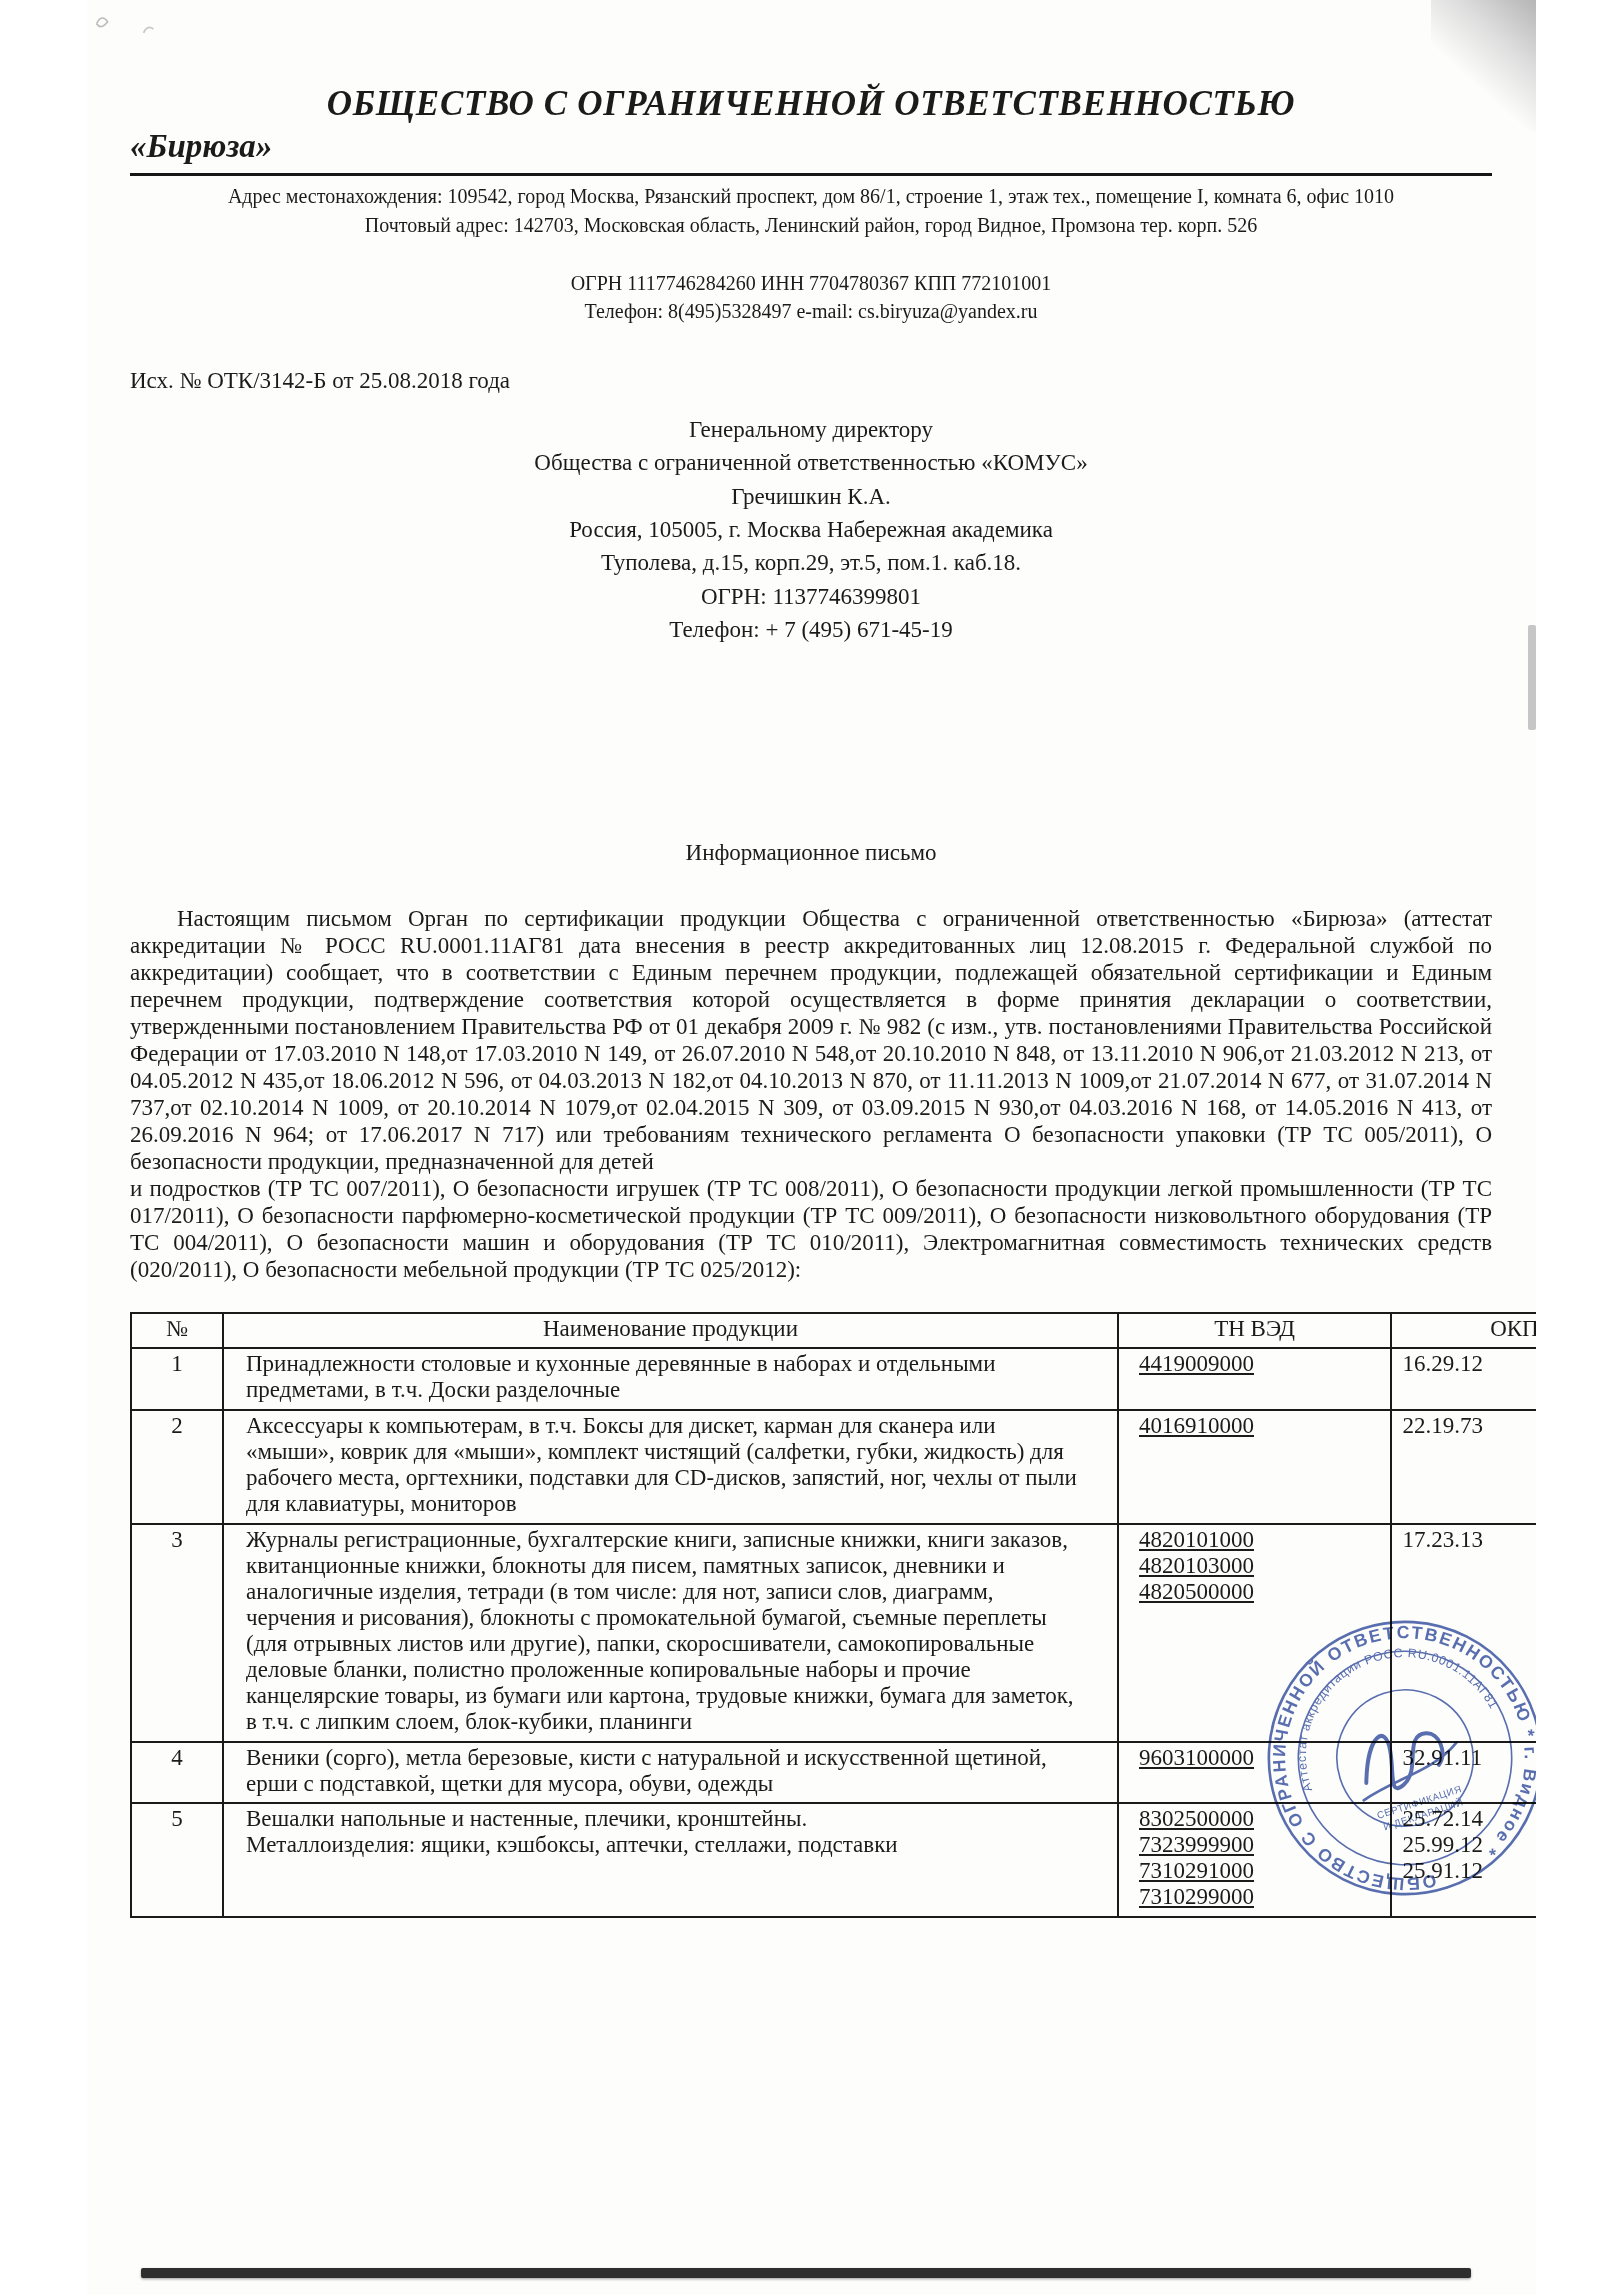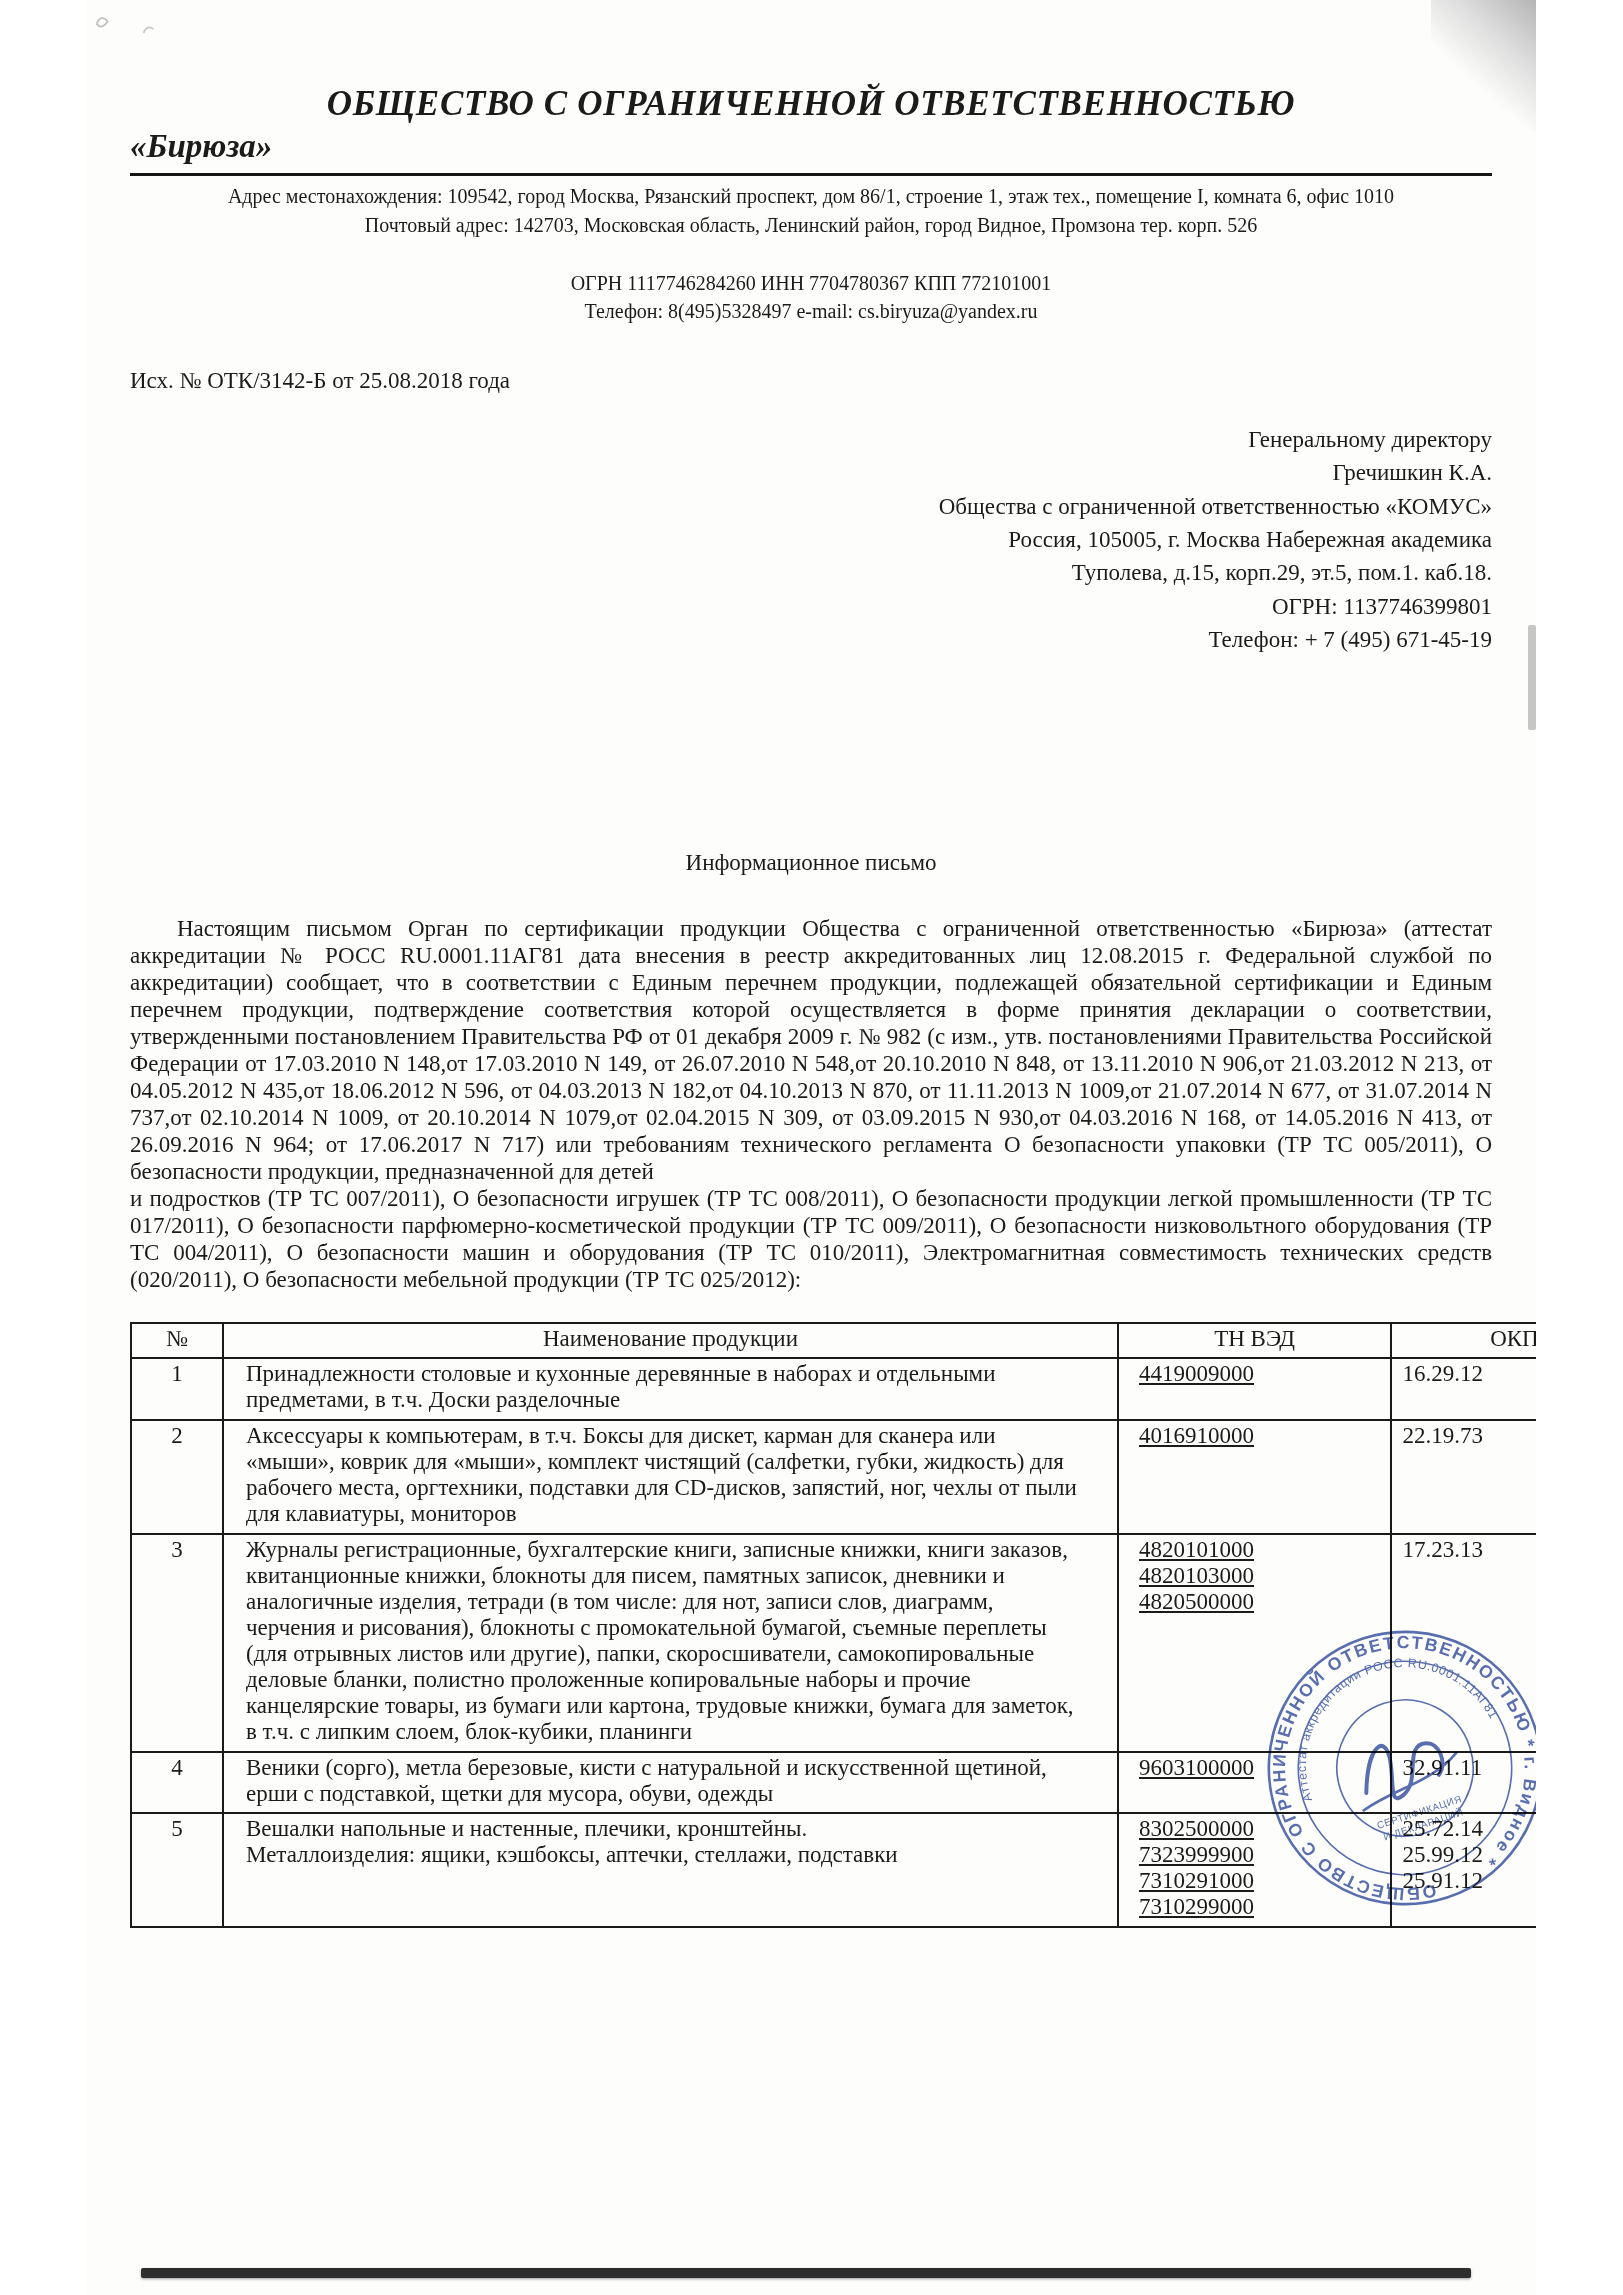--- a/index.html
+++ b/index.html
@@ -39,21 +39,21 @@
     text-align:left; font-weight:bold; font-style:italic;
     font-size:33px; margin-top:3.9px;
   }
   .head-rule { border:none; border-top:3.3px solid #161616; margin-top:7.9px; }
   .addr { text-align:center; font-size:20px; line-height:1.42; }
   .addr-first { margin-top:6.5px; }
   .reg-line { margin-top:30px; }
 
   .ref-line { font-size:23px; margin-top:42px; }
 
-  .recipient { margin-top:29px; text-align:right; font-size:23px; line-height:1.45; }
+  .recipient { margin-top:19px; text-align:center; font-size:23px; line-height:1.45; }
 
   .letter-title { margin-top:194px; text-align:center; font-size:23px; font-weight:normal; }
 
   .body-text {
     margin-top:39px;
     font-size:23px; line-height:27px;
     text-align:justify; text-indent:47px;
     white-space:pre-line;
   }
 
@@ -102,22 +102,22 @@
     <div class="addr addr-first">Адрес местонахождения: 109542, город Москва, Рязанский проспект, дом 86/1, строение 1, этаж тех., помещение I, комната 6, офис 1010</div>
     <div class="addr">Почтовый адрес: 142703, Московская область, Ленинский район, город Видное, Промзона тер. корп. 526</div>
     <div class="addr reg-line">ОГРН 1117746284260 ИНН 7704780367 КПП 772101001</div>
     <div class="addr">Телефон: 8(495)5328497 e-mail: cs.biryuza@yandex.ru</div>
   </header>
 
   <div class="ref-line">Исх. № ОТК/3142-Б от 25.08.2018 года</div>
 
   <div class="recipient">
     <div>Генеральному директору</div>
+    <div>Общества с ограниченной ответственностью «КОМУС»</div>
     <div>Гречишкин К.А.</div>
-    <div>Общества с ограниченной ответственностью «КОМУС»</div>
     <div>Россия, 105005, г. Москва Набережная академика</div>
     <div>Туполева, д.15, корп.29, эт.5, пом.1. каб.18.</div>
     <div>ОГРН: 1137746399801</div>
     <div>Телефон: + 7 (495) 671-45-19</div>
   </div>
 
   <div class="letter-title">Информационное письмо</div>
 
   <div class="body-text">Настоящим письмом Орган по сертификации продукции Общества с ограниченной ответственностью «Бирюза» (аттестат аккредитации № РОСС RU.0001.11АГ81 дата внесения в реестр аккредитованных лиц  12.08.2015 г. Федеральной службой по аккредитации) сообщает, что в соответствии с Единым перечнем продукции, подлежащей обязательной сертификации и Единым перечнем продукции, подтверждение соответствия которой осуществляется в форме принятия декларации о соответствии, утвержденными постановлением Правительства РФ от 01 декабря 2009 г. № 982 (с изм., утв. постановлениями Правительства Российской Федерации от 17.03.2010 N 148,от 17.03.2010 N 149, от 26.07.2010 N 548,от 20.10.2010 N 848, от 13.11.2010 N 906,от 21.03.2012 N 213, от 04.05.2012 N 435,от 18.06.2012 N 596, от 04.03.2013 N 182,от 04.10.2013 N 870, от 11.11.2013 N 1009,от 21.07.2014 N 677, от 31.07.2014 N 737,от 02.10.2014 N 1009, от 20.10.2014 N 1079,от 02.04.2015 N 309, от 03.09.2015 N 930,от 04.03.2016 N 168, от 14.05.2016 N 413, от 26.09.2016 N 964; от 17.06.2017 N 717) или требованиям технического регламента О безопасности упаковки (ТР ТС 005/2011), О безопасности продукции, предназначенной для детей
 и подростков (ТР ТС 007/2011), О безопасности игрушек (ТР ТС 008/2011), О безопасности продукции легкой промышленности (ТР ТС 017/2011), О безопасности парфюмерно-косметической продукции (ТР ТС 009/2011), О безопасности низковольтного оборудования (ТР ТС 004/2011), О безопасности машин и оборудования (ТР ТС 010/2011), Электромагнитная совместимость технических средств (020/2011), О безопасности мебельной продукции (ТР ТС 025/2012):</div>

